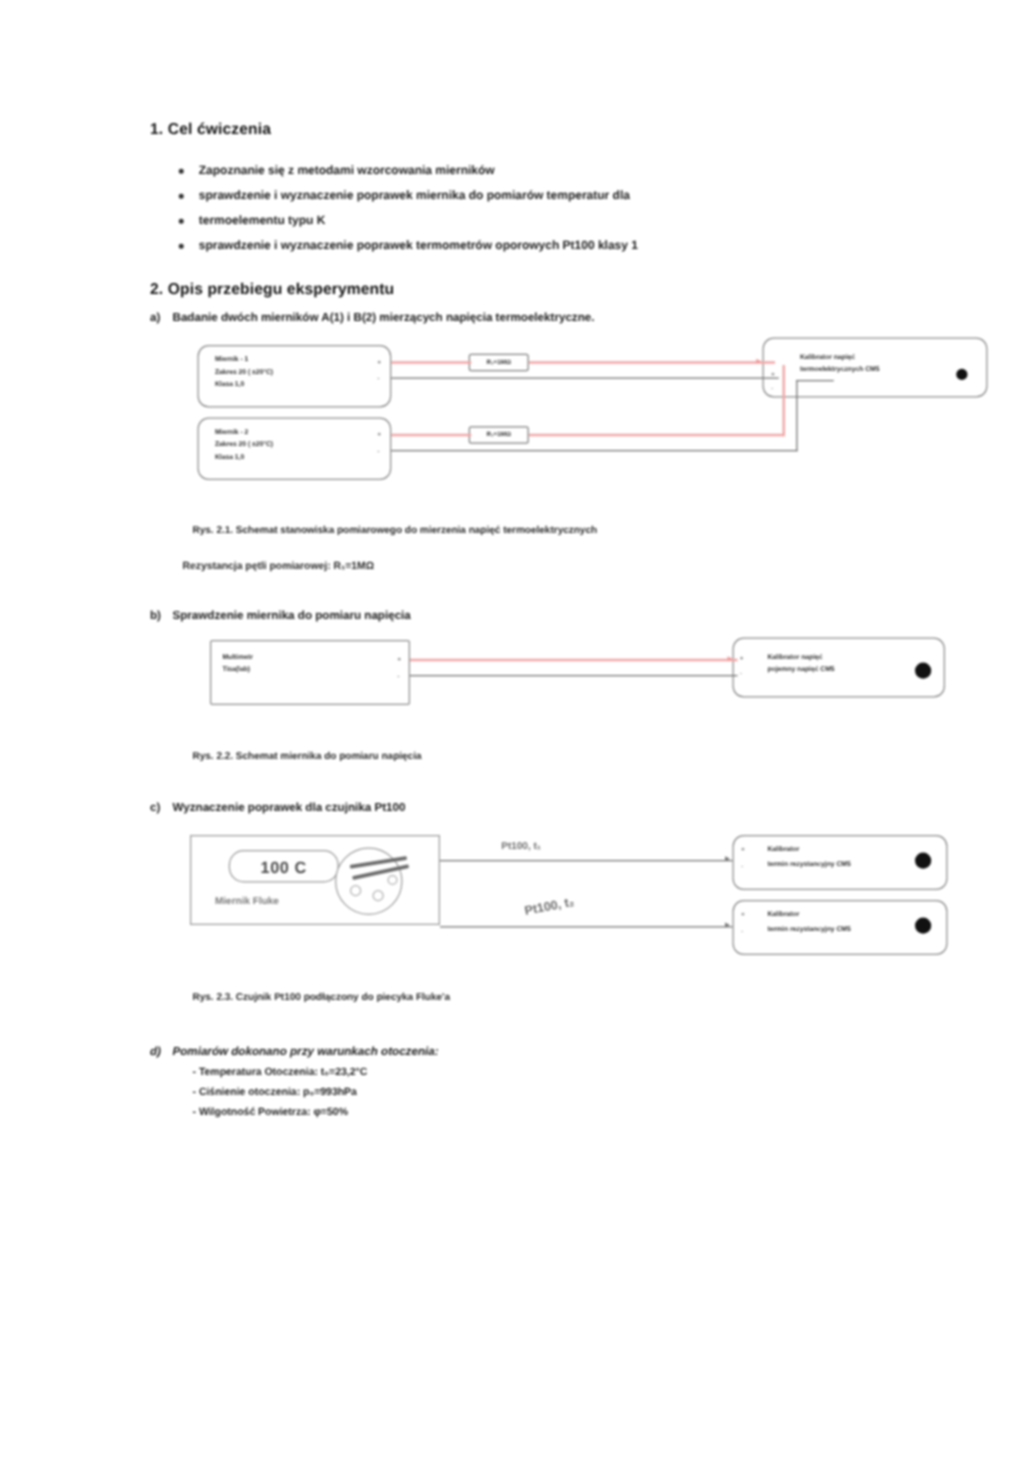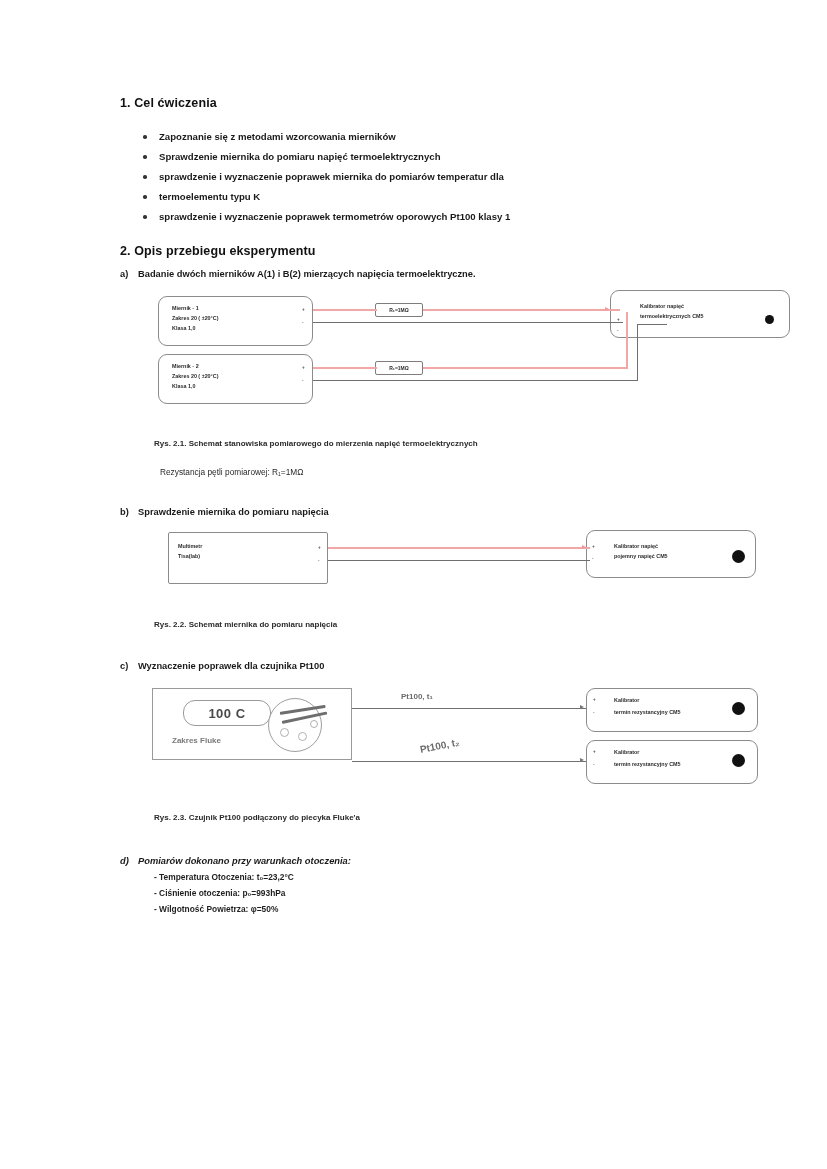--- a/index.html
+++ b/index.html
@@ -75,23 +75,23 @@
   .caption {
     font-size: 8px;
     font-weight: bold;
     color: #2a2a2a;
     margin: 12px;
     padding-left: 22px;
     line-height: 13px;
   }
   .note {
     font-size: 8.3px;
-    font-weight: normal;
+    font-weight: bold;
     color: #2a2a2a;
-    margin: 18px;
+    margin: 4px;
     padding-left: 22px;
     line-height: 13px;
   }
   .cond-line {
     font-size: 8.4px;
     font-weight: bold;
     color: #1f1f1f;
     margin: 0;
     padding-left: 34px;
     line-height: 16px;
@@ -236,21 +236,20 @@
 </head>
 <body>
 
 <div class="page">
   <div class="content">
 
     <h2 class="section-heading">1. Cel ćwiczenia</h2>
 
     <ul class="bullets">
       <li>Zapoznanie się z metodami wzorcowania mierników</li>
-      <li>Sprawdzenie miernika do pomiaru napięć termoelektrycznych</li>
       <li>sprawdzenie i wyznaczenie poprawek miernika do pomiarów temperatur dla</li>
       <li>termoelementu typu K</li>
       <li>sprawdzenie i wyznaczenie poprawek termometrów oporowych Pt100 klasy 1</li>
     </ul>
 
     <h2 class="section-heading section-2">2. Opis przebiegu eksperymentu</h2>
 
     <p class="item-line">
       <span class="marker">a)</span><span>Badanie dwóch mierników A(1) i B(2) mierzących napięcia termoelektryczne.</span>
     </p>
@@ -323,21 +322,21 @@
     <p class="caption">Rys. 2.2. Schemat miernika do pomiaru napięcia</p>
 
     <p class="item-line" style="margin-top:28px;">
       <span class="marker">c)</span><span>Wyznaczenie poprawek dla czujnika Pt100</span>
     </p>
 
     <div class="diagram dgm-3">
 
       <div class="furnace" style="left:32px; top:6px; width:200px; height:72px;"></div>
       <div class="display" style="left:63px; top:18px; width:88px; height:26px;border-radius:12px;">100 C</div>
-      <div class="furnace-name" style="left:52px; top:54px;">Zakres Fluke</div>
+      <div class="furnace-name" style="left:52px; top:54px;">Miernik Fluke</div>
       <div class="well" style="left:148px; top:16px; width:52px; height:52px;"></div>
       <div class="well-hole" style="left:160px; top:46px; width:7px; height:7px;"></div>
       <div class="well-hole" style="left:178px; top:50px; width:7px; height:7px;"></div>
       <div class="well-hole" style="left:190px; top:38px; width:6px; height:6px;"></div>
 
       <div class="probe" style="left:160px; top:30px; width:46px; height:3px; transform:rotate(-9deg);"></div>
       <div class="probe" style="left:162px; top:39px; width:46px; height:3px; transform:rotate(-12deg);"></div>
 
       <div class="probe-label" style="left:235px; top:10px;padding-left:46px;">Pt100, t₁</div>
       <div class="probe-label rot" style="left:300px; top:62px;">Pt100, t₂</div>

